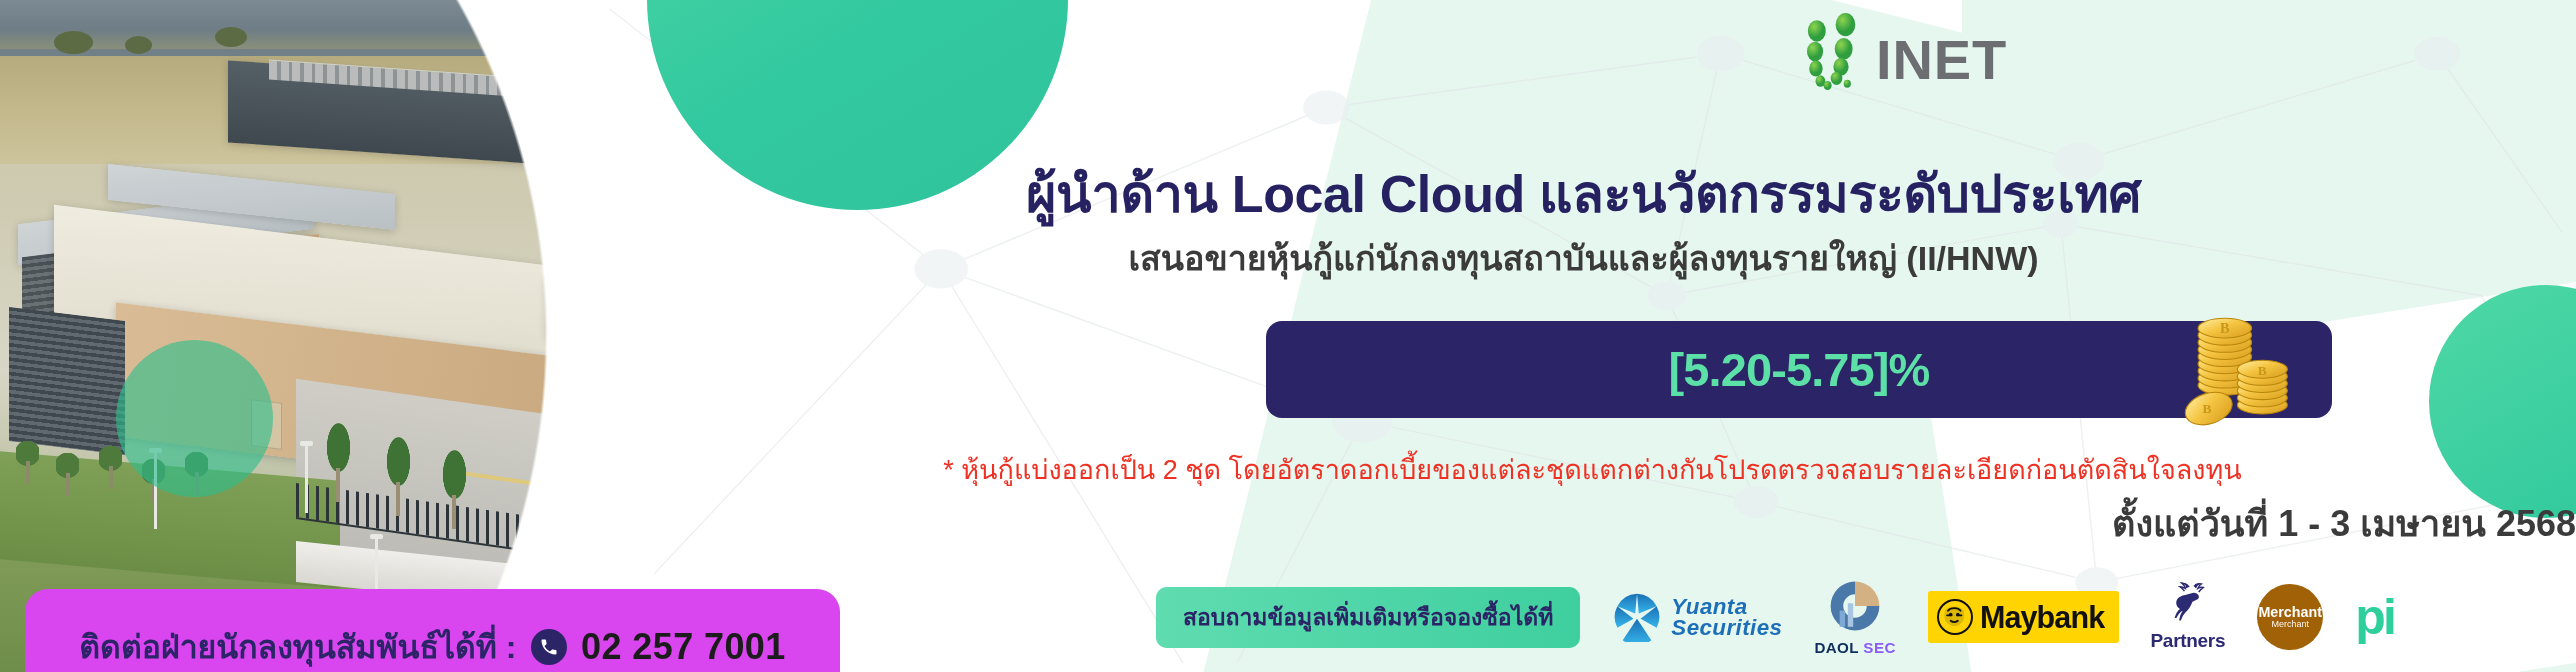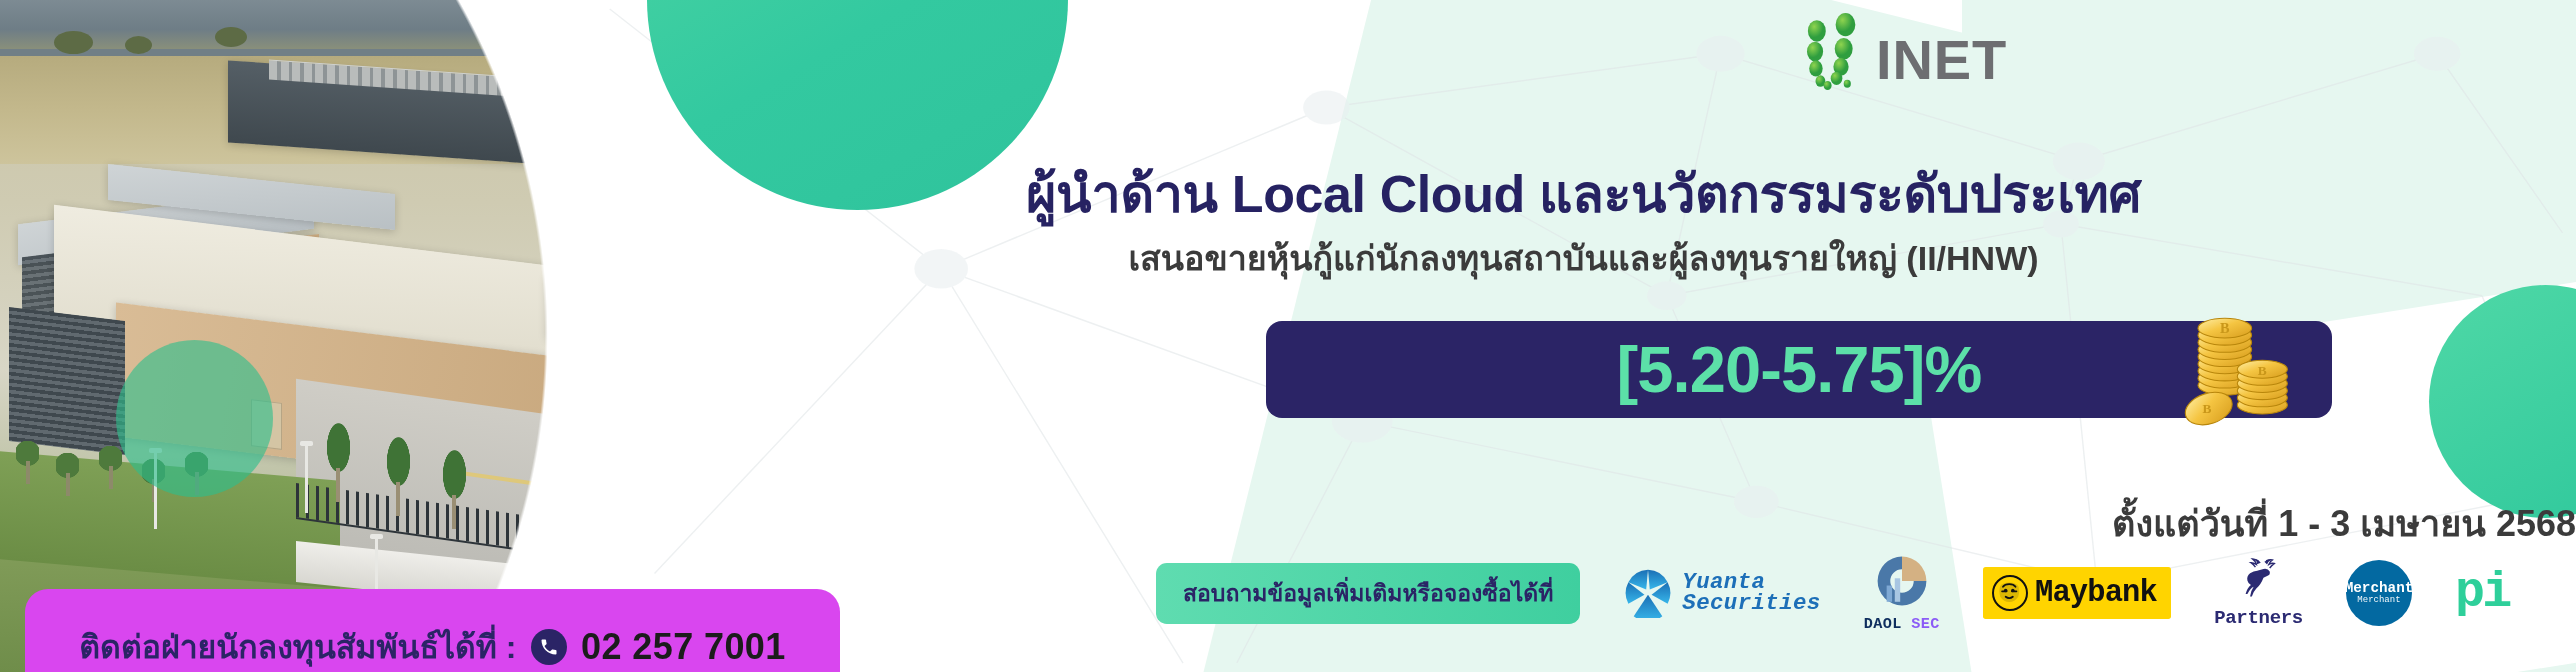--- a/index.html
+++ b/index.html
@@ -178,43 +178,43 @@
     width:1066px; height:97px;
     background:#2b2466;
     border-radius:16px;
     display:flex; align-items:center; justify-content:center;
     gap:23px;
   }
   .rate-label{
     font-size:45px; font-weight:bold; color:#ffffff;
   }
   .rate-value{
-    font-size:65px; font-weight:bold; color:#5ce0a8; letter-spacing:-0.9px;
+    font-size:47px; font-weight:bold; color:#5ce0a8; letter-spacing:-0.9px;
   }
   .coins{
     position:absolute; right:25px; top:-25px; width:134px; height:134px;
   }
 
   
   .red-note {
     position:absolute; top:448px; left:0; width:2576px;
     text-align:center; padding-left:609px;
     font-size:27px; color:#ef3124; font-weight:500;
   }
   
   .date-line {
     position:absolute; top:495px; left:0; width:2576px;
     text-align:right; padding-left:609px;
     font-size:36px; font-weight:bold; color:#3b3b3b;
   }
 
   
   .cta-row {
-    position:absolute; top:558px; left:1156px;
-    display:flex; align-items:center; gap:43px;font-family:Liberation Mono, monospace;
+    position:absolute; top:582px; left:1156px;
+    display:flex; align-items:center; gap:32px;
   }
   .cta-pill{
     background:linear-gradient(90deg,#5fdcb0,#3fcf9f);
     color:#2b2466; font-size:23px; font-weight:bold;
     padding:12.5px 27px; border-radius:10.8px; white-space:nowrap;
     cursor:pointer;
   }
   .partner{ display:flex; align-items:center; height:70px; }
 
   
@@ -230,21 +230,21 @@
   }
   .maybank-tiger{
     width:36px;height:36px;border-radius:50%;
     border:2.7px solid #111; position:relative; background:#ffd400;
   }
   .maybank-txt{ font-size:30.5px; font-weight:bold; color:#111; letter-spacing:-0.9px; }
   .bluebell{ text-align:center; }
   .bluebell-txt{ font-size:19px; font-weight:bold; color:#2b2a72; letter-spacing:-0.3px;}
   .merchant{
     width:66px;height:66px;border-radius:50%;
-    background:#0369a1; color:#fff;
+    background:#a16207; color:#fff;
     display:flex;flex-direction:column;align-items:center;justify-content:center;
     line-height:1;
   }
   .merchant b{ font-size:14.3px; font-weight:bold;}
   .merchant s{ font-size:9px; text-decoration:none; opacity:.95; }
   .pi-txt{ font-size:50px; font-weight:bold; color:#2ecf9a; letter-spacing:-2.7px; line-height:.8;}
 
   
   .contact-panel{
     position:absolute; left:25px; top:589px;
@@ -424,20 +424,21 @@
             <ellipse cx="100" cy="82" rx="28" ry="10"></ellipse>
           <ellipse cx="40" cy="126" rx="27" ry="17" transform="rotate(-18 40 126)"></ellipse>
         </g>
       </g>
       <text x="58" y="41" font-size="16" font-weight="bold" fill="#c9971a" text-anchor="middle" font-family="Liberation Serif, serif">B</text>
       <text x="100" y="88" font-size="15" font-weight="bold" fill="#c9971a" text-anchor="middle" font-family="Liberation Serif, serif">B</text>
       <text x="38" y="131" font-size="15" font-weight="bold" fill="#c9971a" text-anchor="middle" font-family="Liberation Serif, serif">B</text>
     </svg>
   </div>
 
+  <div class="red-note">* หุ้นกู้แบ่งออกเป็น 2 ชุด โดยอัตราดอกเบี้ยของแต่ละชุดแตกต่างกันโปรดตรวจสอบรายละเอียดก่อนตัดสินใจลงทุน</div>
   <div class="date-line">ตั้งแต่วันที่ 1 - 3 เมษายน 2568</div>
 
   <div class="cta-row">
 
     <div class="cta-pill">สอบถามข้อมูลเพิ่มเติมหรือจองซื้อได้ที่</div>
 
     <div class="partner">
       <svg class="yuanta-mark" viewBox="0 0 56 56">
         <defs>
             <linearGradient id="yb" x1="0" y1="0" x2="0" y2="1">

